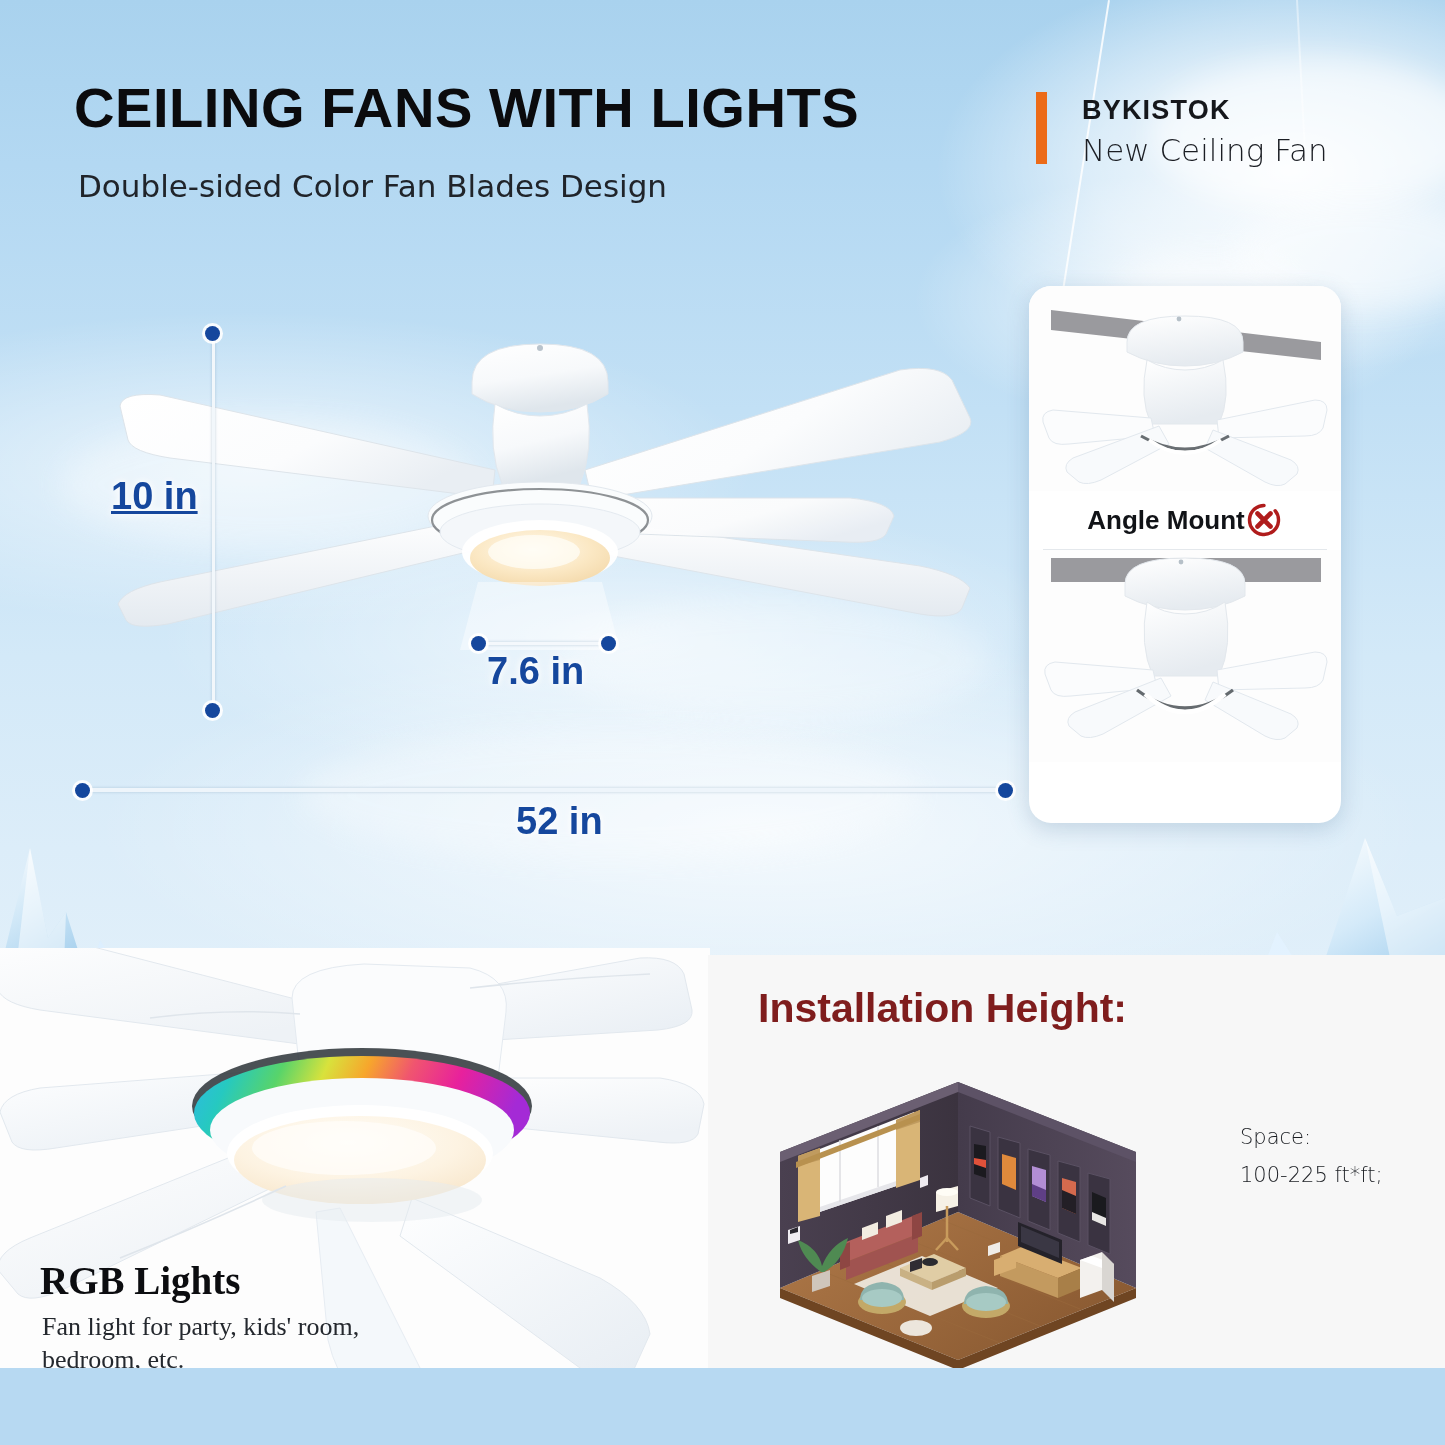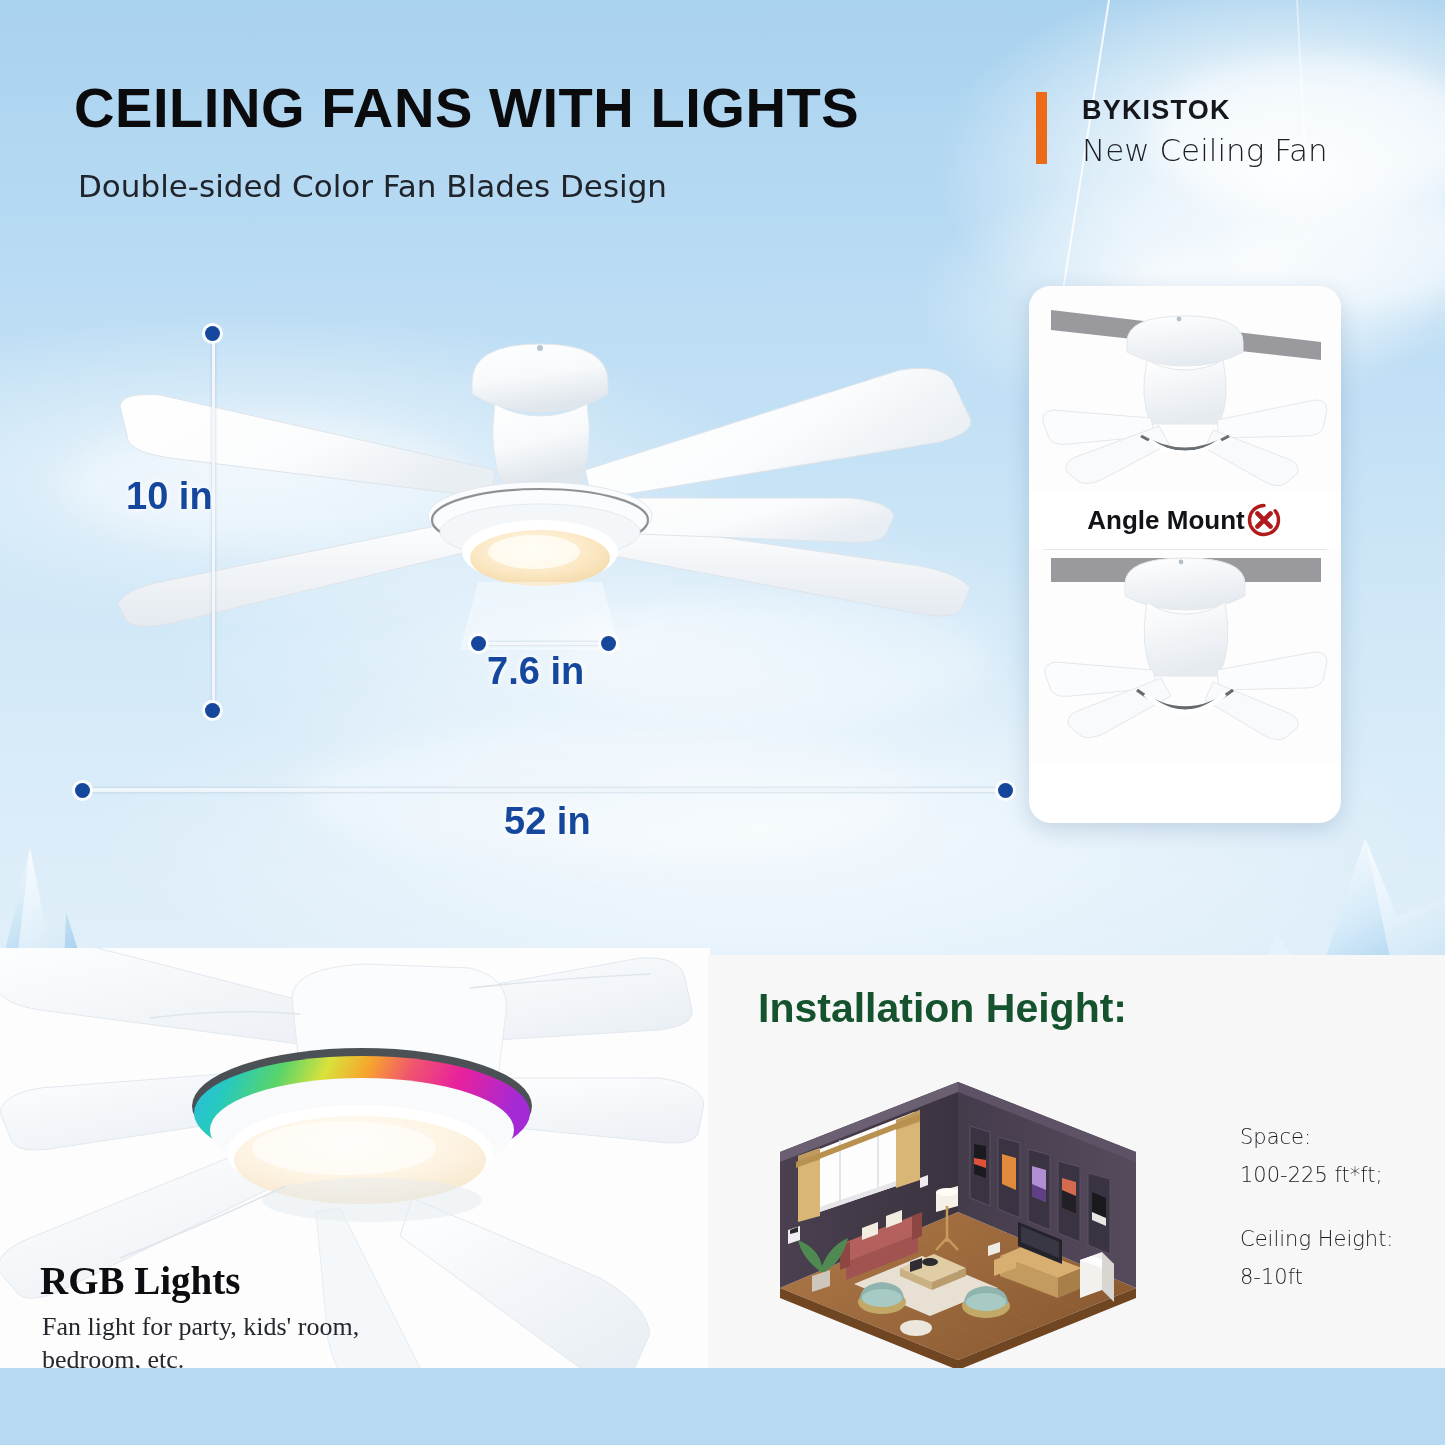--- a/index.html
+++ b/index.html
@@ -119,21 +119,21 @@
     width:400px;
   }
 
   
   .instpanel{
     position:absolute;left:708px;top:955px;width:737px;height:490px;
     background:#f7f7f7;
   }
   .insttitle{
     position:absolute;left:758px;top:985px;
-    font-size:41px;font-weight:bold;color:#14532d;
+    font-size:41px;font-weight:bold;color:#7f1d1d;
     font-family:"Liberation Sans",sans-serif;
   }
   .instspec{
     position:absolute;left:1228px;
     font-size:21px;line-height:38px;color:#1b1e23;
     font-family:"DejaVu Sans",sans-serif;font-weight:300;
     white-space:pre-line;
     margin-left:12px;
   }
   #spec-space{top:1118px;}
@@ -236,31 +236,31 @@
     <ellipse cx="500" cy="232" rx="78" ry="32" fill="#ffffff" opacity="0.95"></ellipse>
     <ellipse cx="500" cy="238" rx="70" ry="28" fill="url(#lampG)"></ellipse>
     <ellipse cx="494" cy="232" rx="46" ry="17" fill="#fffdf7" opacity="0.75"></ellipse>
 
     <path d="M 438,262 L 420,330 L 580,330 L 562,262 Z" fill="#ffffff" opacity="0.42"></path>
   </svg>
 
   <div class="dimline-v" style="left:212px;top:333px;height:377px;"></div>
   <div class="dot" style="left:205px;top:326px;"></div>
   <div class="dot" style="left:205px;top:703px;"></div>
-  <div class="dimtext" style="left:126px;top:475px;font-size:38px;">10 in</div>
+  <div class="dimtext" style="left:111px;top:475px;font-size:38px;text-decoration:underline;">10 in</div>
 
   <div class="dimline-h" style="left:478px;top:642px;width:130px;"></div>
   <div class="dot" style="left:471px;top:636px;"></div>
   <div class="dot" style="left:601px;top:636px;"></div>
   <div class="dimtext" style="left:487px;top:650px;font-size:38px;">7.6 in</div>
 
   <div class="dimline-h thin" style="left:82px;top:788px;width:922px;"></div>
   <div class="dot" style="left:75px;top:783px;"></div>
   <div class="dot" style="left:998px;top:783px;"></div>
-  <div class="dimtext" style="left:504px;top:800px;font-size:38px;">52 in</div>
+  <div class="dimtext" style="left:516px;top:800px;font-size:38px;">52 in</div>
 
   <div class="mountcard">
 
     <div class="mountphoto" style="height:205px;">
       <svg width="312" height="205" viewBox="0 0 312 205">
         <defs>
           <linearGradient id="mg1" x1="0" y1="0" x2="0.3" y2="1">
             <stop offset="0%" stop-color="#ffffff"></stop>
               <stop offset="100%" stop-color="#e6ebf0"></stop>
           </linearGradient>
@@ -508,16 +508,14 @@
     <polygon points="158,118 158,108 166,105 166,115" fill="#eeeaf0"></polygon>
 
     <polygon points="26,174 26,160 38,156 38,170" fill="#f0edf2"></polygon>
     <polygon points="28,164 28,160 36,157 36,162" fill="#2b2830"></polygon>
 
     <ellipse cx="154" cy="258" rx="16" ry="8" fill="#ece6dc"></ellipse>
   </svg>
 
   <div class="instspec" id="spec-space">Space:
 100-225 ft*ft;</div>
-  <div class="instspec" id="spec-ceiling">Ceiling Height:
-8-10ft</div>
 
 </div>
 
 </body></html>

